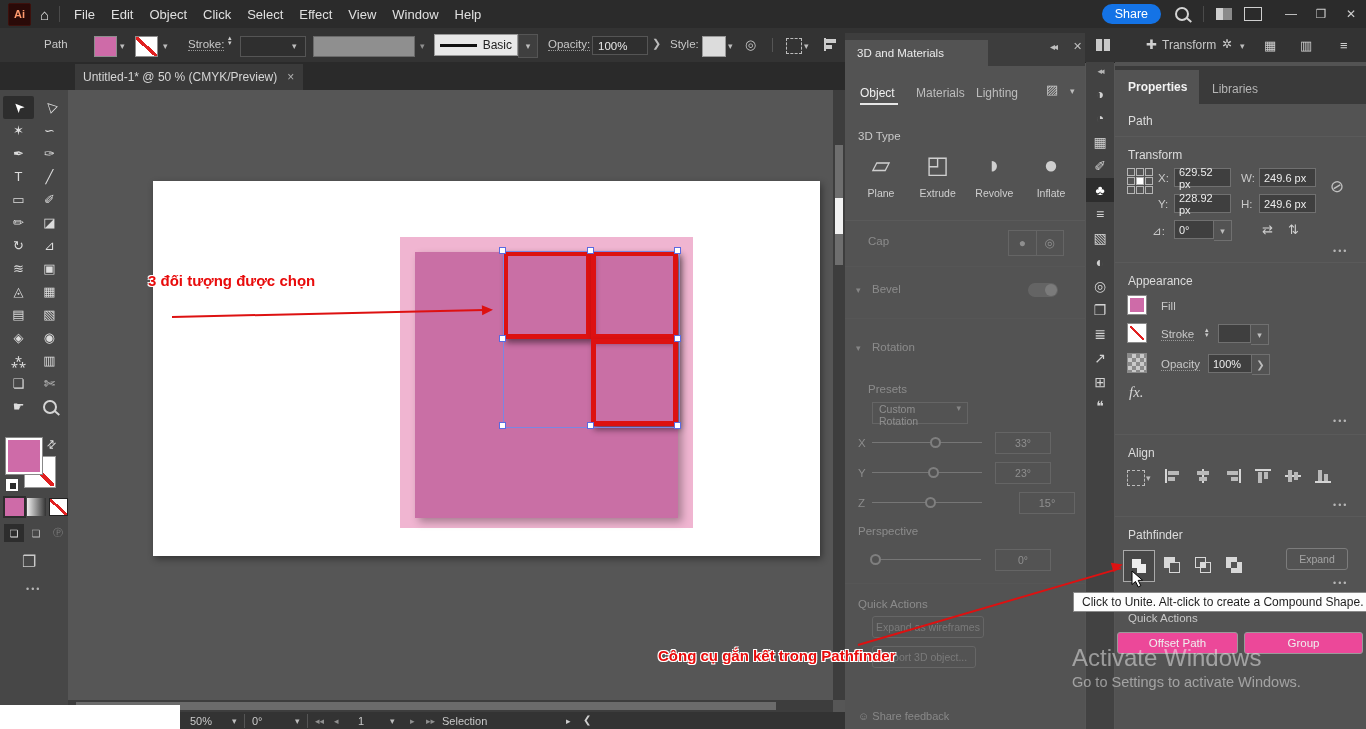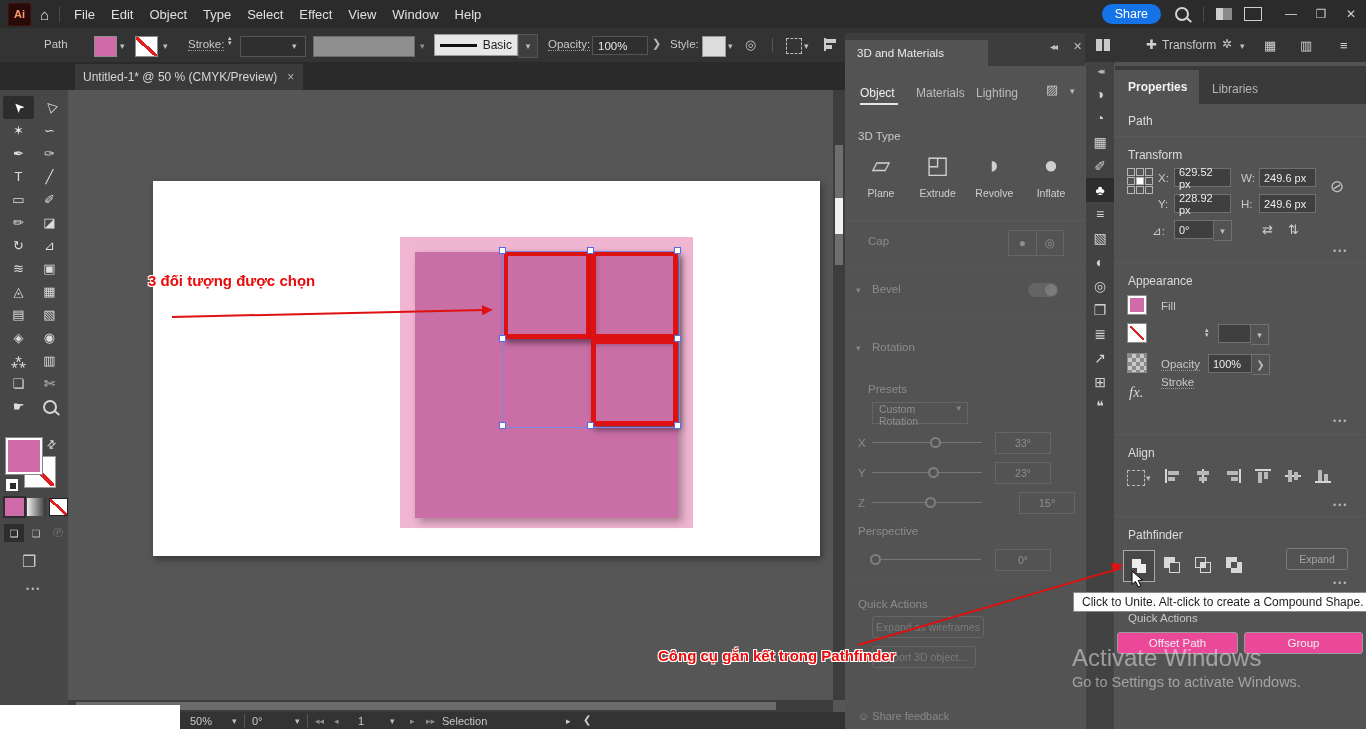--- a/index.html
+++ b/index.html
@@ -75,21 +75,21 @@
 <div id="root">
 
   <div id="menubar" class="ab">
     <div style="margin:0 9px 0 8px;" id="ailogo">Ai</div>
     <div style="color:#e8e8e8;font-size:15px;margin-right:10px;">⌂</div>
     <div style="width:1px;height:16px;background:#4a4a4a;margin-right:6px;"></div>
     <div id="menu-items" style="display:flex;">
         <span class="menu-item">File</span>
         <span class="menu-item">Edit</span>
         <span class="menu-item">Object</span>
-        <span class="menu-item">Type</span>
+        <span class="menu-item">Click</span>
         <span class="menu-item">Select</span>
         <span class="menu-item">Effect</span>
         <span class="menu-item">View</span>
         <span class="menu-item">Window</span>
         <span class="menu-item">Help</span>
       </div>
     <div style="flex:1"></div>
     <div id="sharebtn">Share</div>
     <div style="margin:0 14px;" class="mag"></div>
     <div style="width:1px;height:16px;background:#4a4a4a;"></div>
@@ -465,21 +465,21 @@
       </div>
     <div class="ab" style="left:147px;top:160px;color:#cfcfcf;font-size:13px;">⇄</div>
     <div class="ab" style="left:173px;top:160px;color:#cfcfcf;font-size:13px;">⇅</div>
     <div class="ab dots3" style="left:218px;top:184px;">•••</div>
     <div class="ab divider" style="left:0;top:200px;width:251px;"></div>
 
     <div class="ab" style="left:13px;top:212px;font-size:12px;color:#dcdcdc;">Appearance</div>
     <div class="ab" style="left:13px;top:234px;width:18px;height:18px;background:#ce6ba8;border:2px solid #fff;outline:1px solid #8a8a8a;box-sizing:border-box;"></div>
     <div class="ab lbl" style="left:46px;top:238px;">Fill</div>
     <div class="ab swatch-none" style="left:13px;top:262px;width:18px;height:18px;border:2px solid #fff;outline:1px solid #8a8a8a;box-sizing:border-box;"></div>
-    <div class="ab lbl dotted" style="left:46px;top:266px;margin-top:48px;">Stroke</div>
+    <div class="ab lbl dotted" style="left:46px;top:266px;">Stroke</div>
     <div class="ab" style="left:90px;top:262px;font-size:7px;color:#ccc;line-height:5px;padding-top:3px;">▴<br>▾</div>
     <div class="ab inbox" style="left:103px;top:262px;width:33px;"></div>
     <div class="ab" style="left:136px;top:262px;width:17px;height:19px;border:1px solid #707070;border-left:none;display:flex;align-items:center;justify-content:center;">
         <span class="chev">▾</span>
       </div>
     <div class="ab checker" style="left:13px;top:292px;width:18px;height:18px;outline:1px solid #8a8a8a;"></div>
     <div class="ab lbl dotted" style="left:46px;top:296px;">Opacity</div>
     <div class="ab inbox" style="left:93px;top:292px;width:44px;">100%</div>
     <div class="ab" style="left:137px;top:292px;width:17px;height:19px;border:1px solid #707070;border-left:none;display:flex;align-items:center;justify-content:center;color:#bbb;font-size:10px;">❯</div>
     <div class="ab" style="left:14px;top:322px;color:#d5d5d5;font-size:15px;font-style:italic;font-family:'Liberation Serif',serif;">fx.</div>

